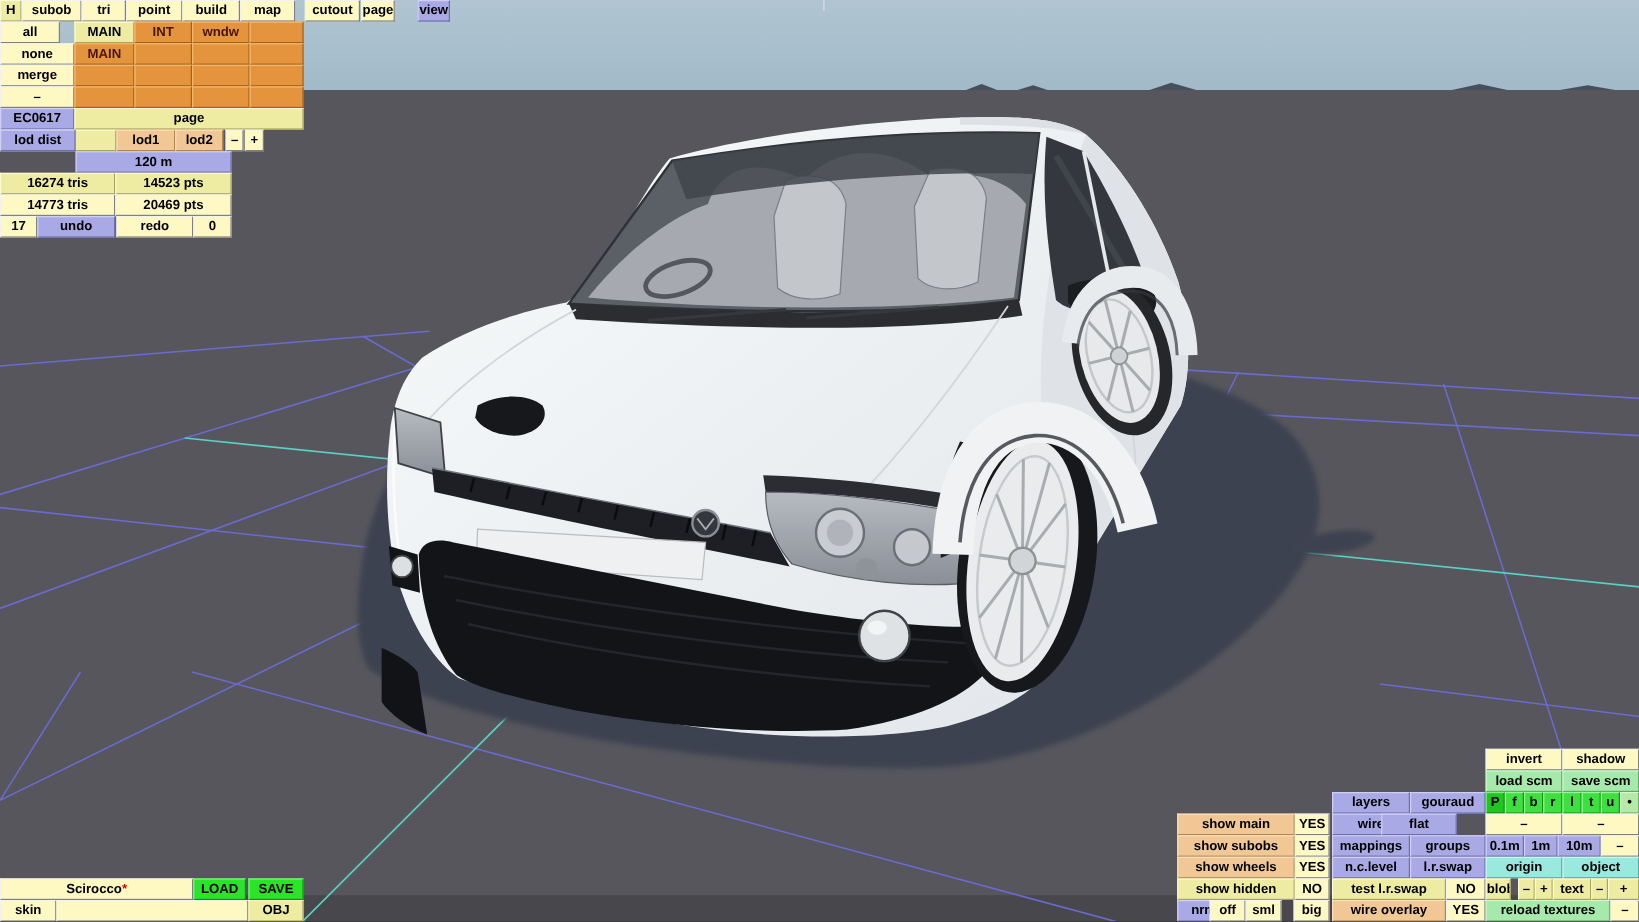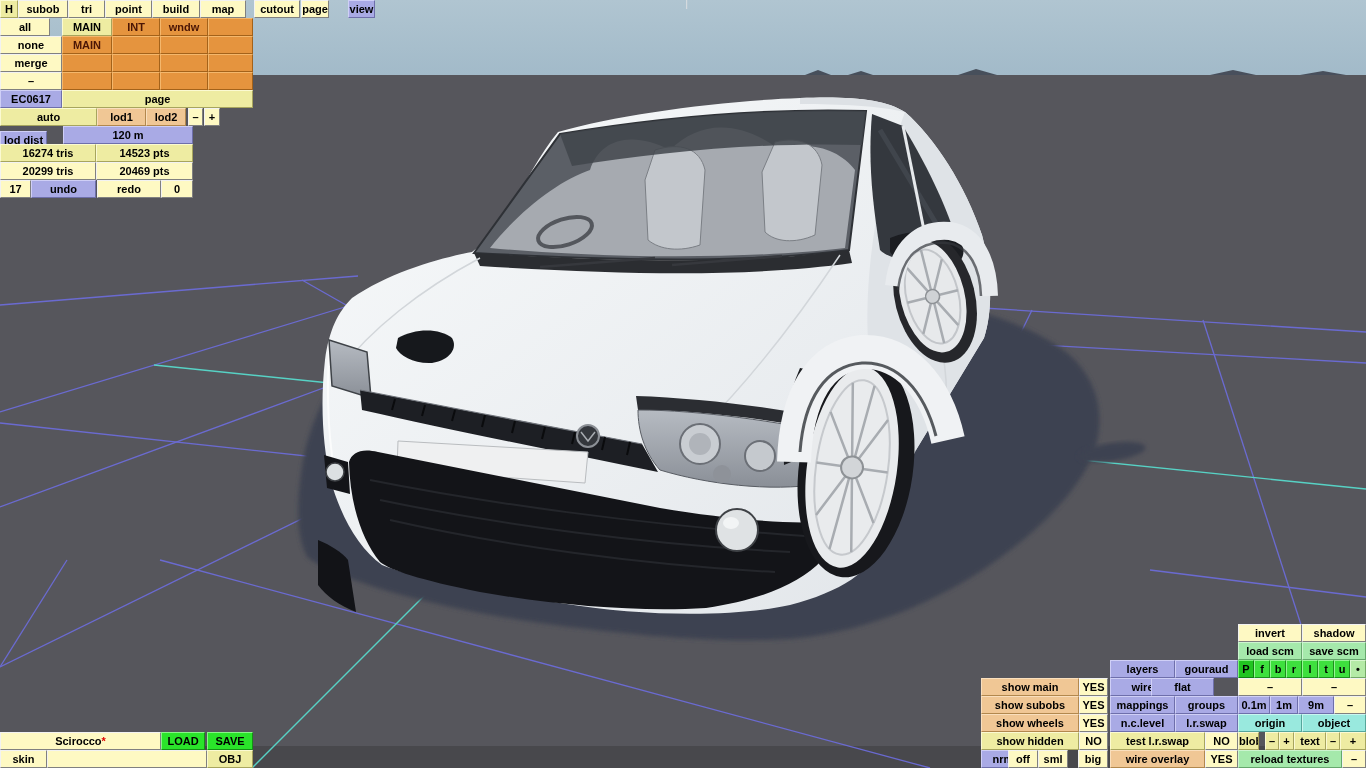--- a/index.html
+++ b/index.html
@@ -231,25 +231,25 @@
   <div class="cell orange" style="left:112px;top:72px;width:48px"></div>
   <div class="cell orange" style="left:160px;top:72px;width:48px"></div>
   <div class="cell orange" style="left:208px;top:72px;width:45px"></div>
   <div class="cell yellow" style="left:62px;top:90px;width:191px">page</div>
 
   <div class="cell yellow" style="left:0;top:108px;width:97px">auto</div>
   <div class="cell tan" style="left:97px;top:108px;width:49px">lod1</div>
   <div class="cell tan" style="left:146px;top:108px;width:40px">lod2</div>
   <div class="cell gray" style="left:188px;top:108px;width:15px">–</div>
   <div class="cell gray" style="left:204px;top:108px;width:16px">+</div>
-  <div class="cell purple" style="left:0;top:131px;width:47px">lod dist</div>
+  <div class="cell purple" style="left:0;top:108px;width:63px">lod dist</div>
   <div class="cell purple" style="left:63px;top:126px;width:130px">120 m</div>
   <div class="cell yellow" style="left:0;top:144px;width:96px">16274 tris</div>
   <div class="cell yellow" style="left:96px;top:144px;width:97px">14523 pts</div>
-  <div class="cell gray" style="left:0;top:162px;width:96px">20299 tris</div>
+  <div class="cell gray" style="left:0;top:162px;width:96px">14773 tris</div>
   <div class="cell gray" style="left:96px;top:162px;width:97px">20469 pts</div>
   <div class="cell gray" style="left:0;top:180px;width:31px">17</div>
   <div class="cell purple" style="left:31px;top:180px;width:65px">undo</div>
   <div class="cell gray" style="left:97px;top:180px;width:64px">redo</div>
   <div class="cell gray" style="left:161px;top:180px;width:32px">0</div>
 
   <div class="cell gray" style="left:0;top:732px;width:161px">
     <span>Scirocco</span><span class="star">*</span>
   </div>
   <div class="cell green" style="left:161px;top:732px;width:44px">LOAD</div>
@@ -280,21 +280,21 @@
   <div class="cell purple" style="left:1151px;top:678px;width:63px">flat</div>
   <div class="cell gray" style="left:1238px;top:678px;width:64px">–</div>
   <div class="cell gray" style="left:1302px;top:678px;width:64px">–</div>
 
   <div class="cell tan" style="left:981px;top:696px;width:98px">show subobs</div>
   <div class="cell gray" style="left:1079px;top:696px;width:29px">YES</div>
   <div class="cell purple" style="left:1110px;top:696px;width:65px">mappings</div>
   <div class="cell purple" style="left:1175px;top:696px;width:63px">groups</div>
   <div class="cell purple" style="left:1238px;top:696px;width:32px">0.1m</div>
   <div class="cell purple" style="left:1270px;top:696px;width:28px">1m</div>
-  <div class="cell purple" style="left:1298px;top:696px;width:36px">9m</div>
+  <div class="cell purple" style="left:1298px;top:696px;width:36px">10m</div>
   <div class="cell gray" style="left:1334px;top:696px;width:32px">–</div>
 
   <div class="cell tan" style="left:981px;top:714px;width:98px">show wheels</div>
   <div class="cell gray" style="left:1079px;top:714px;width:29px">YES</div>
   <div class="cell purple" style="left:1110px;top:714px;width:65px">n.c.level</div>
   <div class="cell purple" style="left:1175px;top:714px;width:63px">l.r.swap</div>
   <div class="cell cyan" style="left:1238px;top:714px;width:64px">origin</div>
   <div class="cell cyan" style="left:1302px;top:714px;width:64px">object</div>
 
   <div class="cell yellow" style="left:981px;top:732px;width:98px">show hidden</div>

